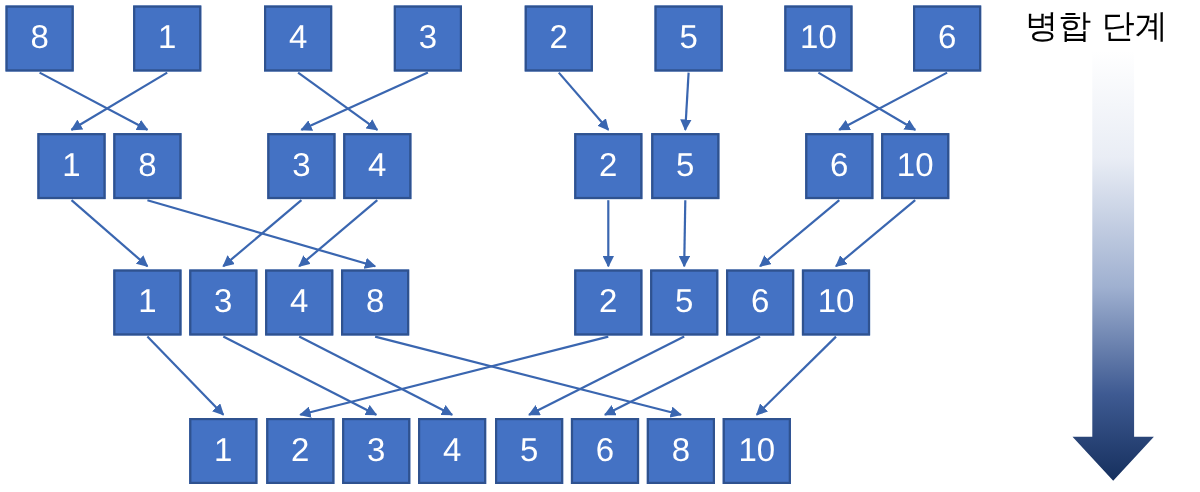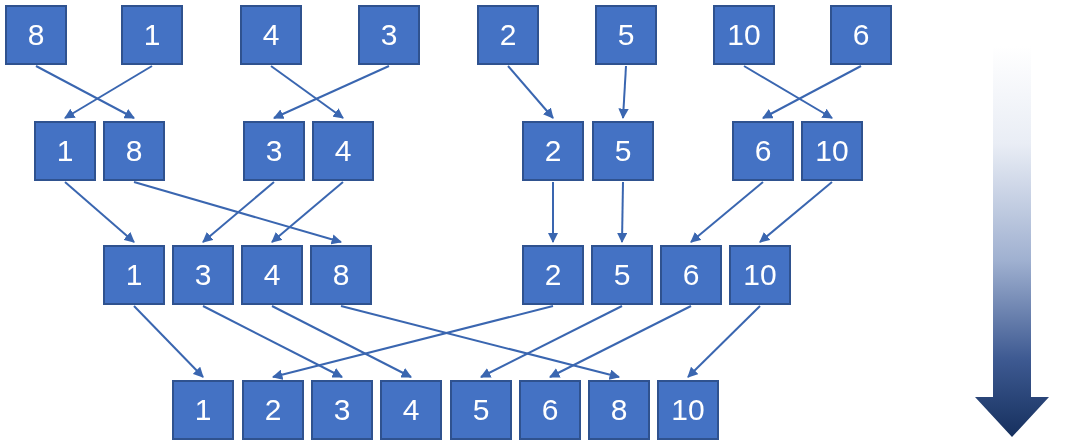--- a/index.html
+++ b/index.html
@@ -158,14 +158,15 @@
         <span>6</span>
       </div>
       <div class="node" style="left: 588px; top: 380px; width: 62px; height: 60px; background: rgb(68, 114, 196); border-color: rgb(47, 82, 143); color: rgb(255, 255, 255);">
         <span>8</span>
       </div>
       <div class="node" style="left: 657px; top: 380px; width: 62px; height: 60px; background: rgb(68, 114, 196); border-color: rgb(47, 82, 143); color: rgb(255, 255, 255);">
         <span>10</span>
       </div>
     </div>
 
+  <div id="merge-label" style="left: 932px; top: 4px; color: rgb(0, 0, 0);">병합 단계</div>
 
 </div>
 
 </body></html>

